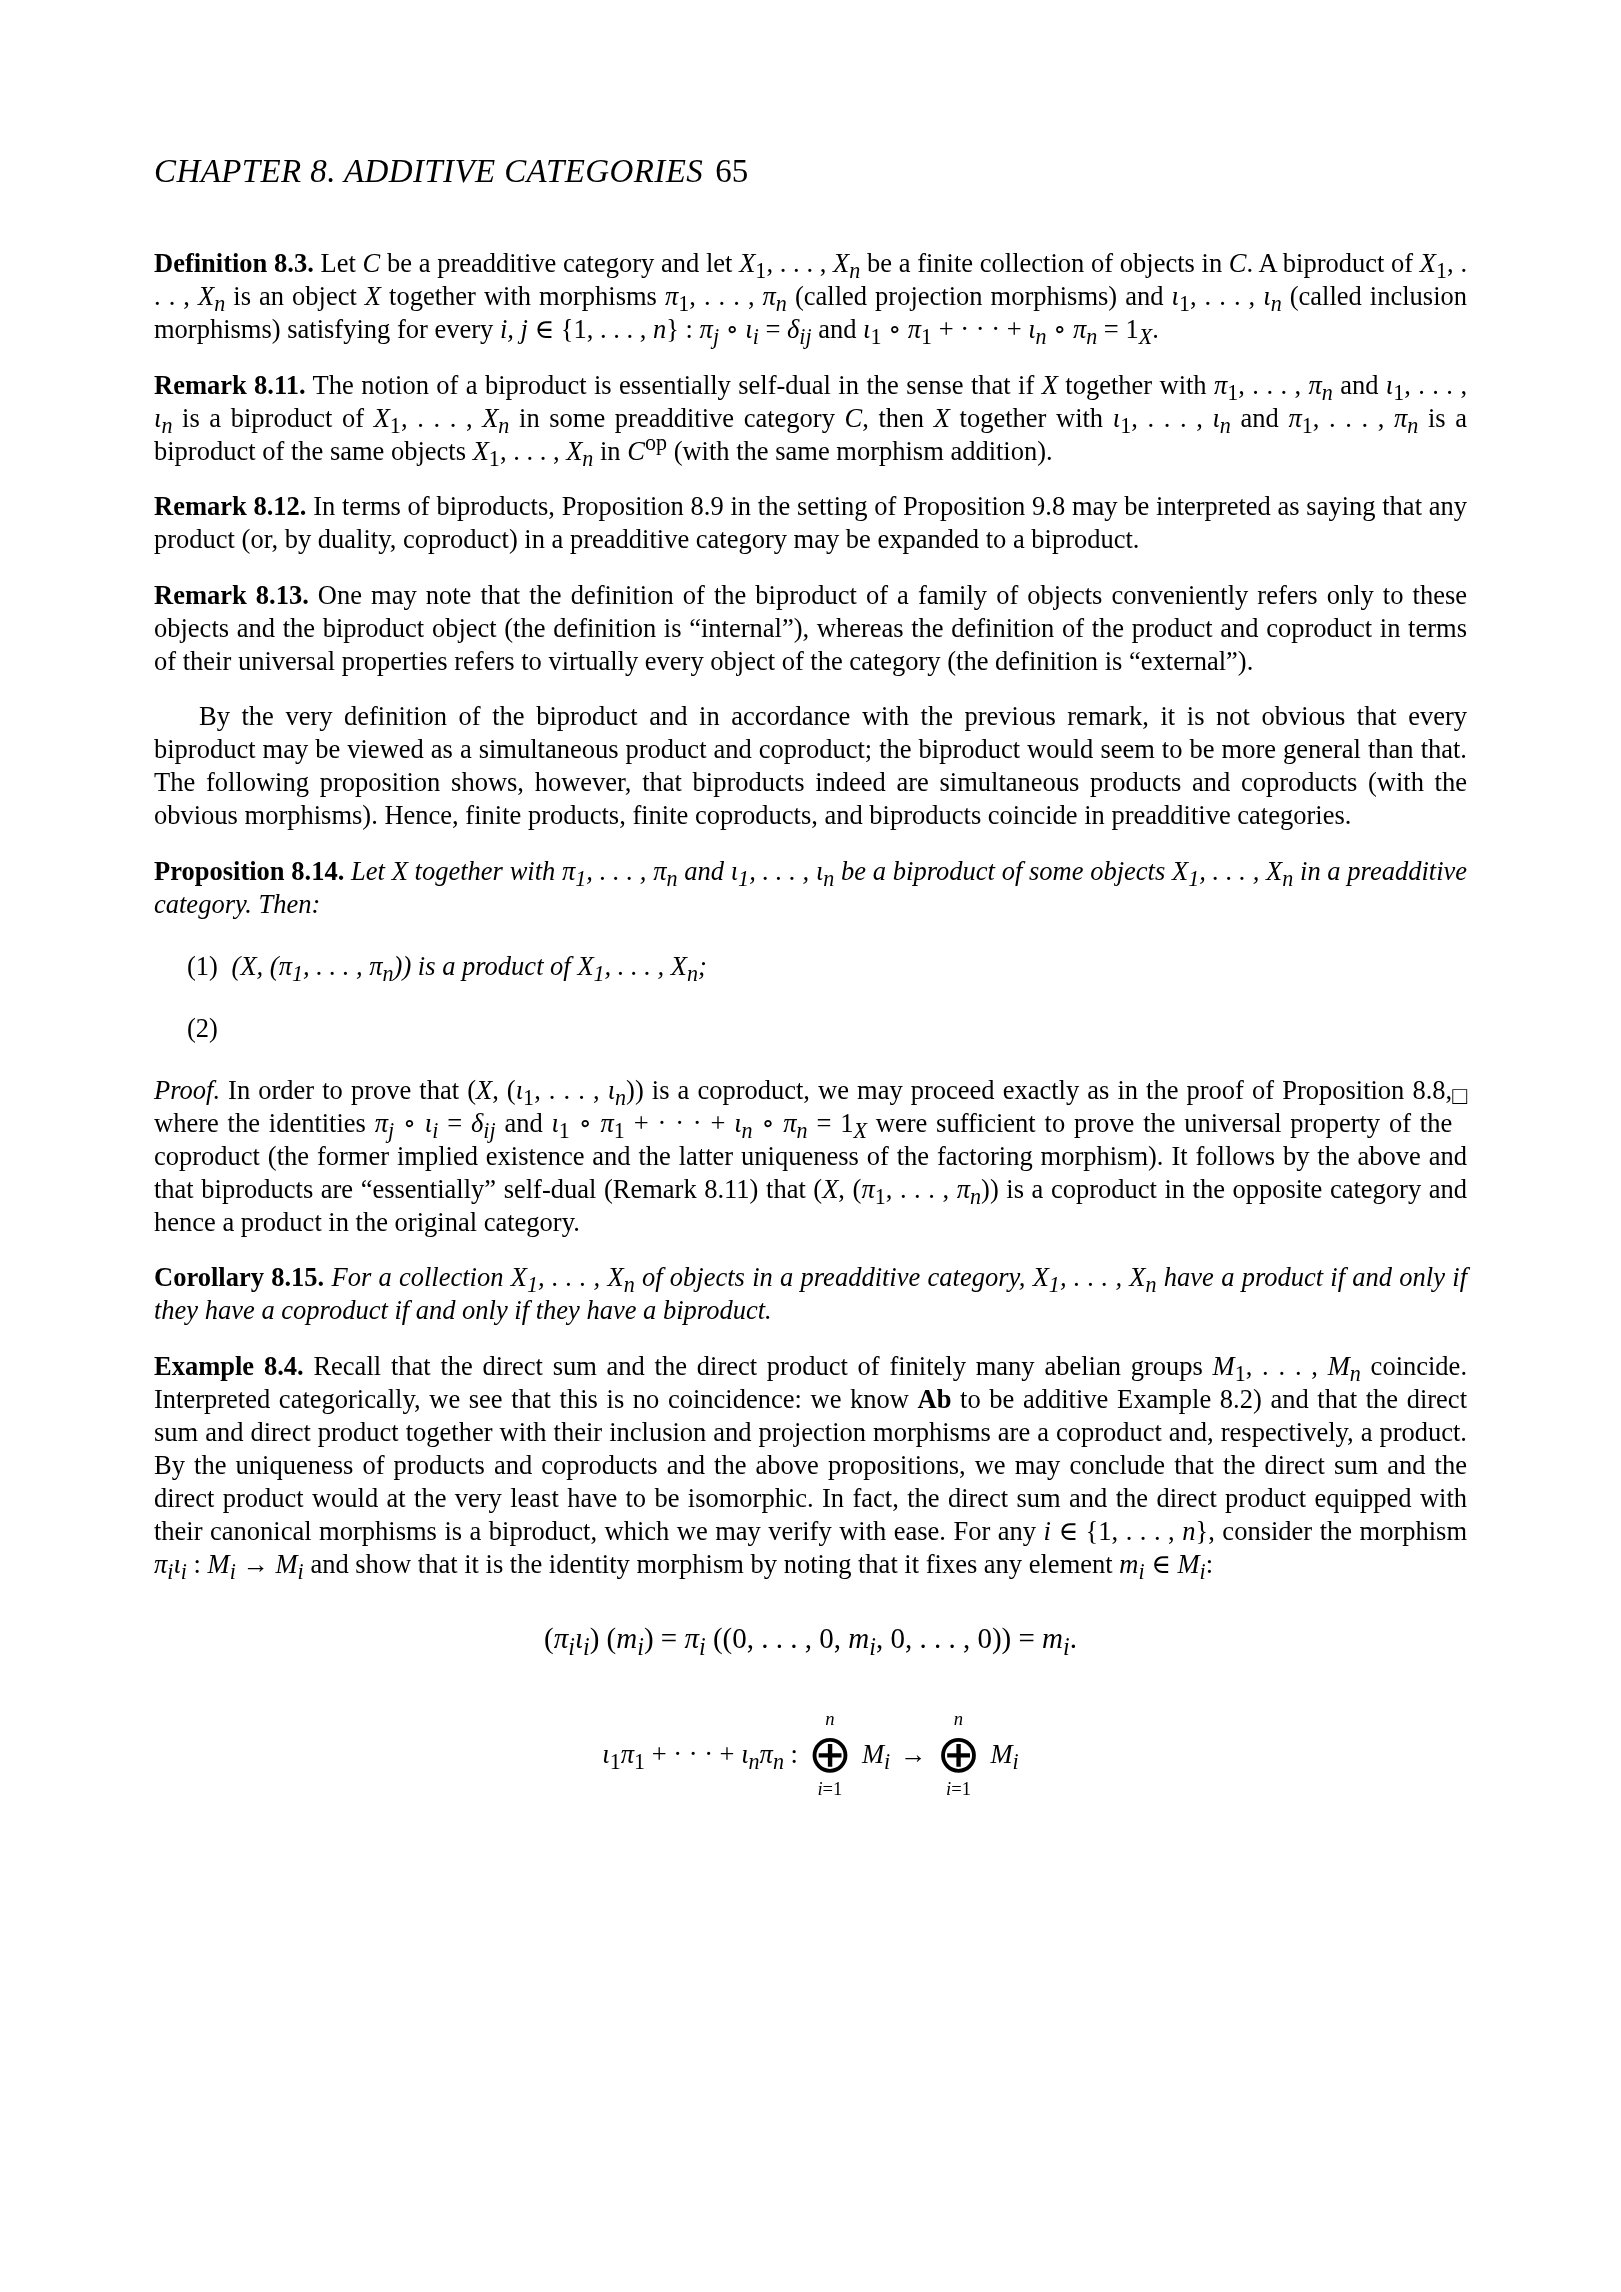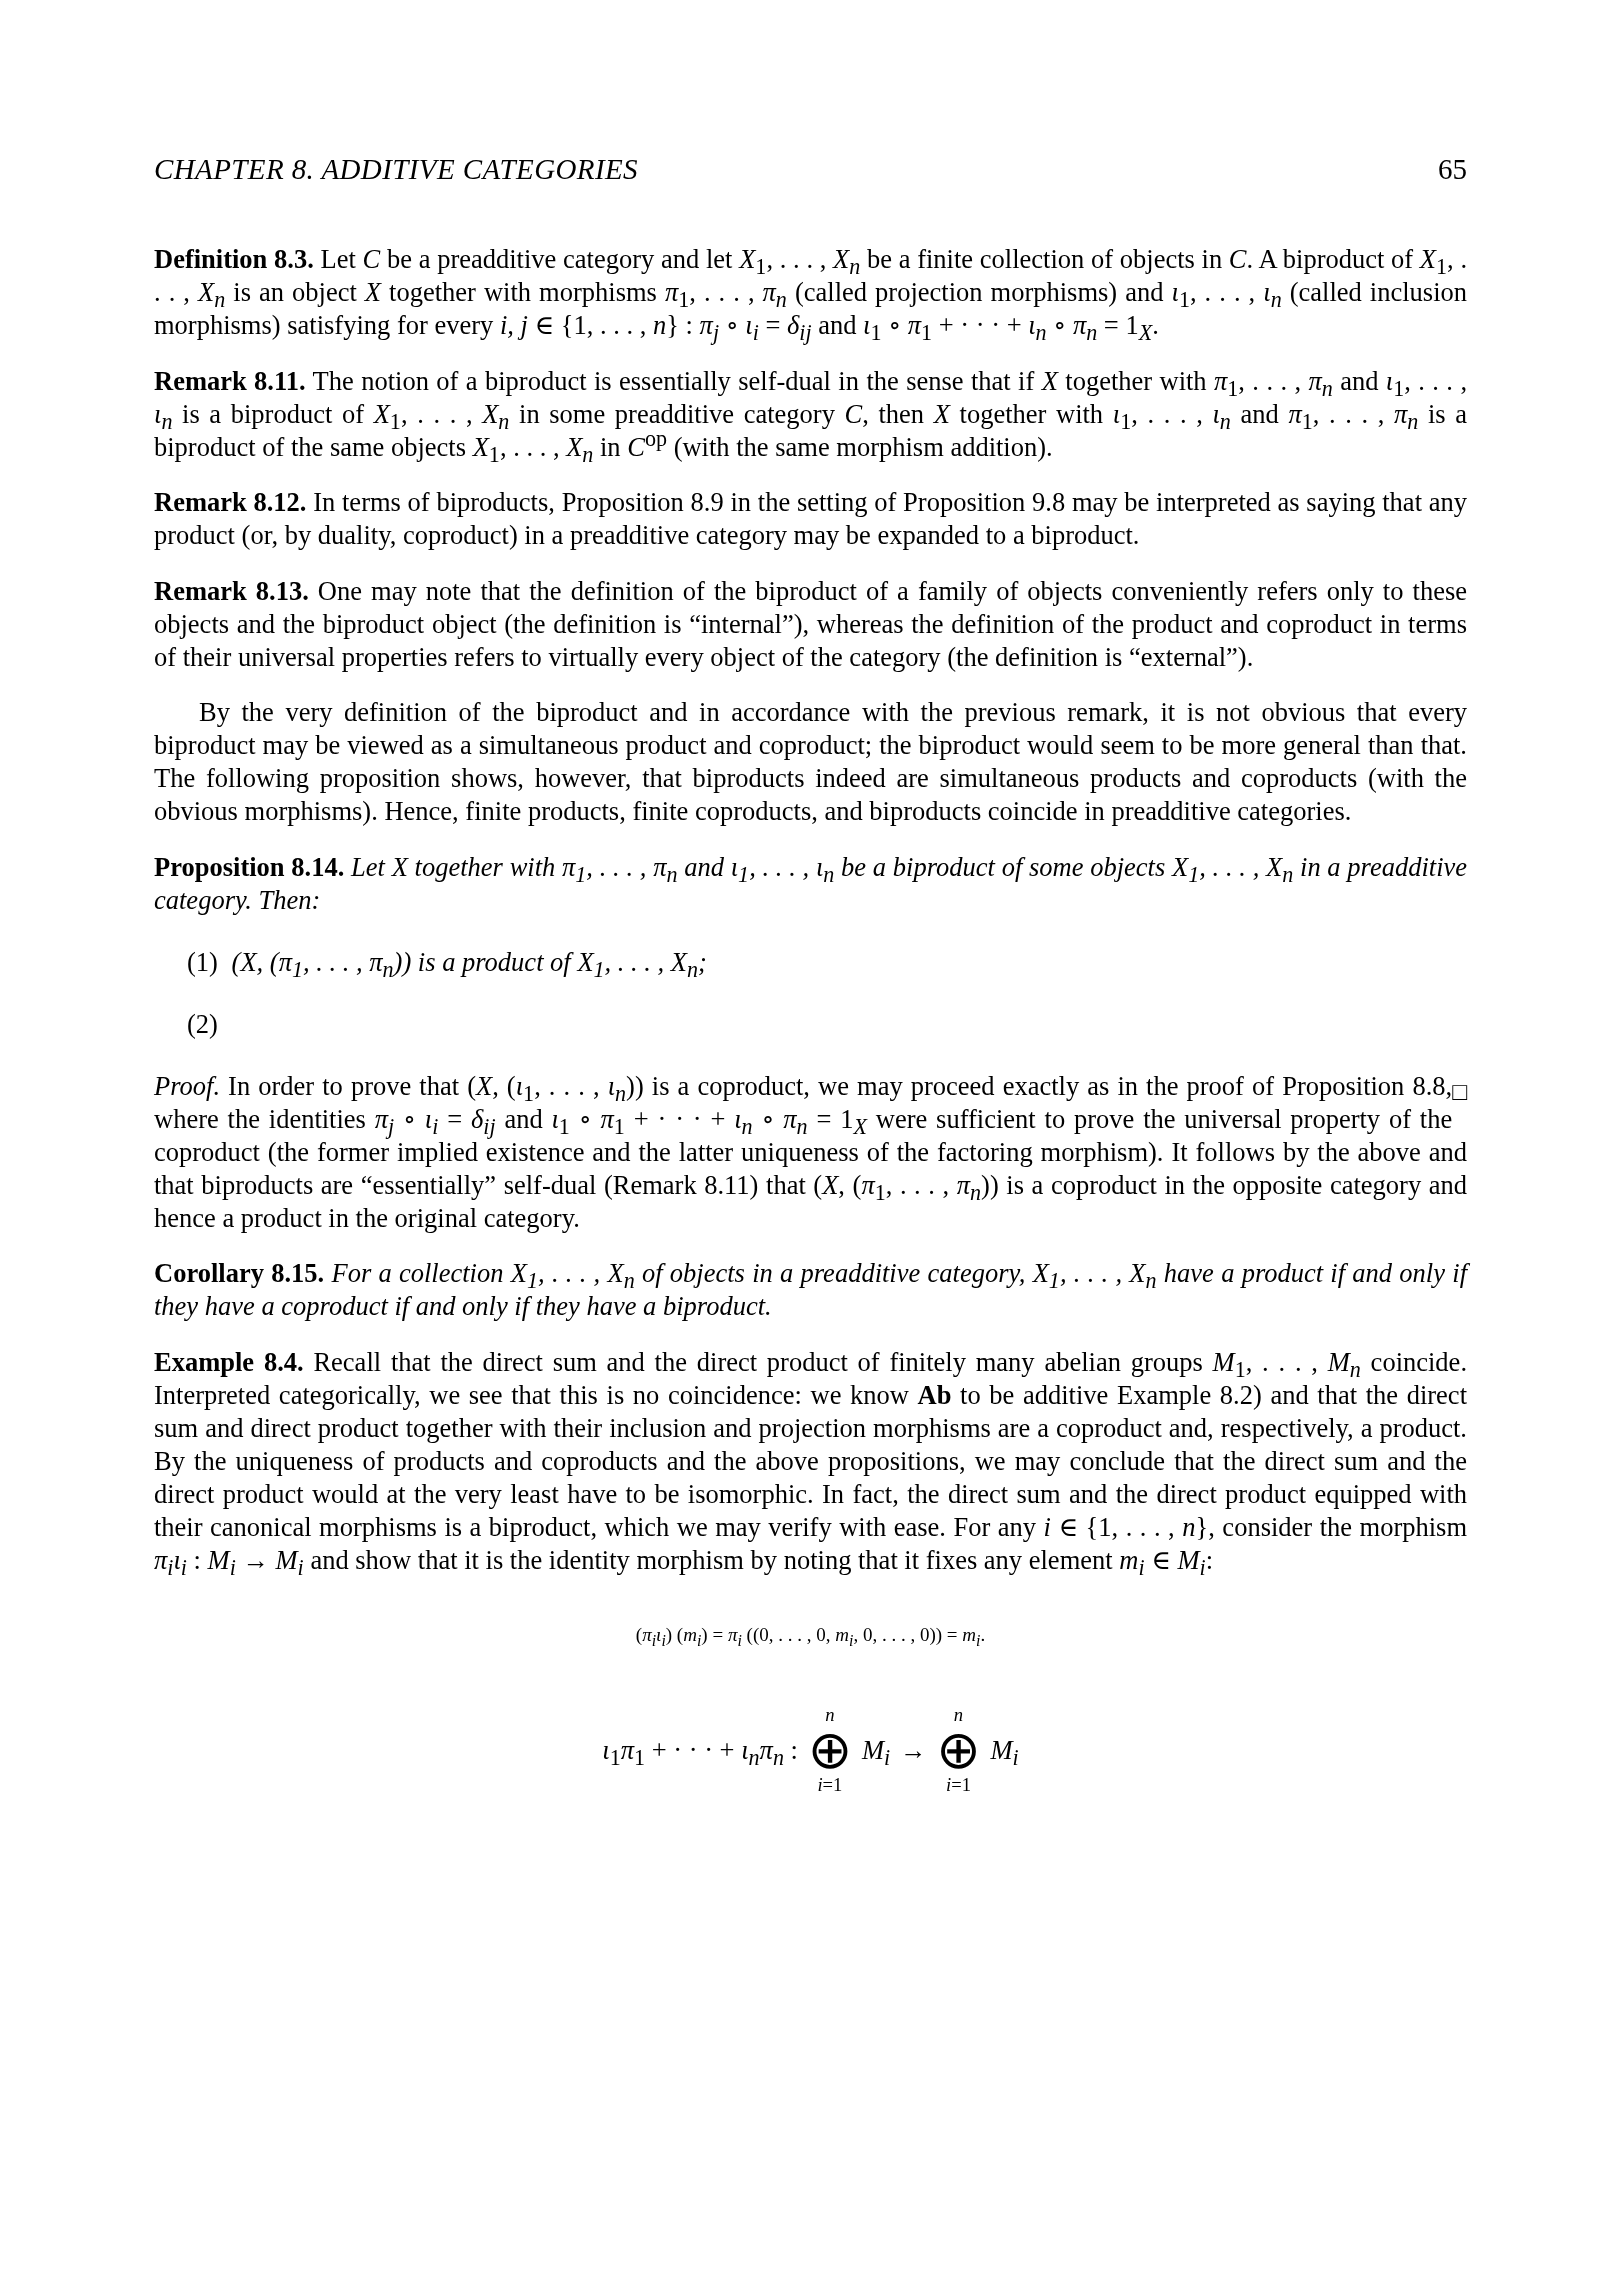--- a/index.html
+++ b/index.html
@@ -10,23 +10,22 @@
     margin: 0 auto;
     background: #ffffff;
     color: #000000;
     font-family: "Liberation Serif", "DejaVu Serif", serif;
     box-sizing: border-box;
     padding: 153px 154px 0 154px;
     overflow: hidden;
   }
   .page-header {
     display: flex;
-    justify-content: space-between;
     align-items: baseline;
-    font-size: 29px;
+    font-size: 33px;
     margin-bottom: 57px;
   }
   .chapter-title { font-style: italic; letter-spacing: 0.4px; }
   .page-number { font-style: normal; margin-left: 12px; }
 
   .block {
     margin: 0 0 22.5px 0;
     font-size: 26.5px;
     line-height: 33px;
     text-align: justify;
@@ -43,21 +42,21 @@
     font-size: 26.5px;
     line-height: 33px;
   }
   .list-item .marker { font-style: normal; flex: 0 0 auto; }
   .list-item .item-body { font-style: italic; }
 
   .qed { float: right; font-size: 24.5px; margin-top: 5.9px; }
 
   .equation {
     text-align: center;
-    font-size: 19px;
+    font-size: 29px;
     line-height: 33px;
     margin: 41px 0 54px 0;
   }
   .bigop-eq {
     display: flex;
     justify-content: center;
     align-items: center;
     gap: 9.8px;
     margin: 47px 0 0 0;
     font-size: 26.5px;

